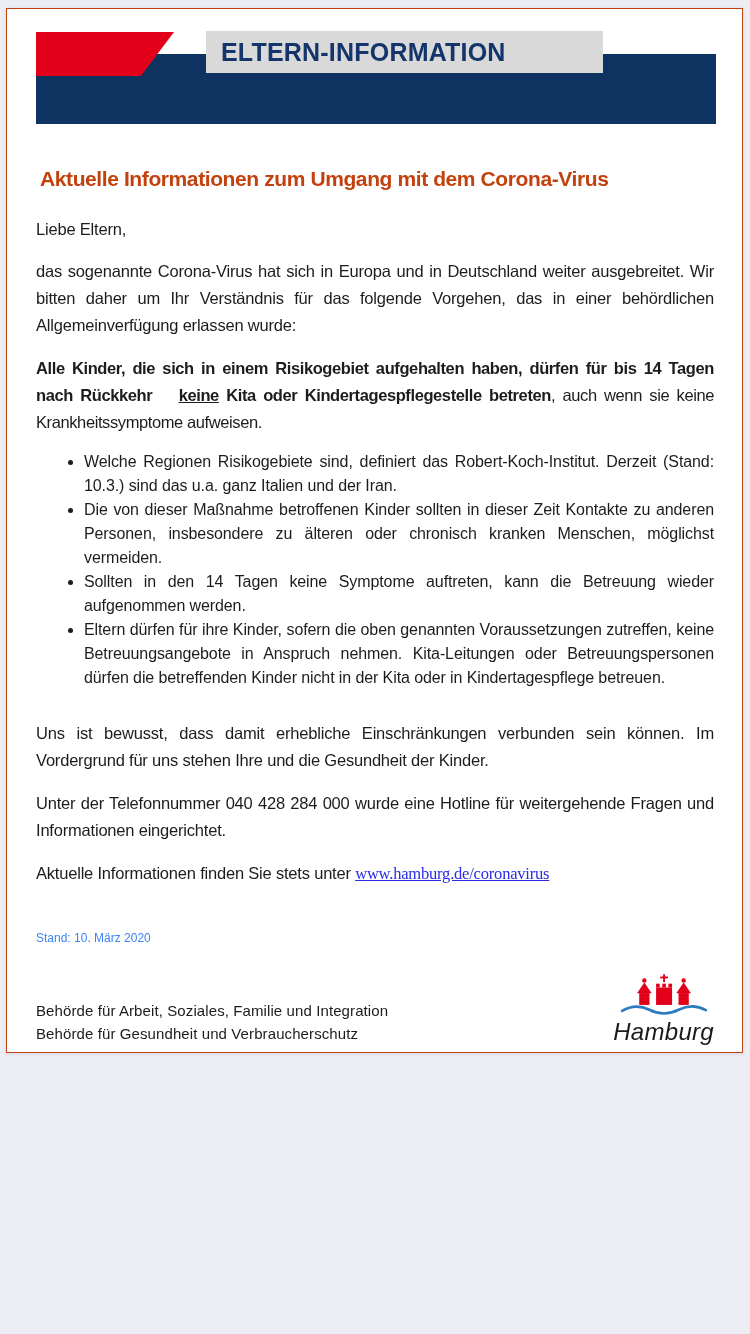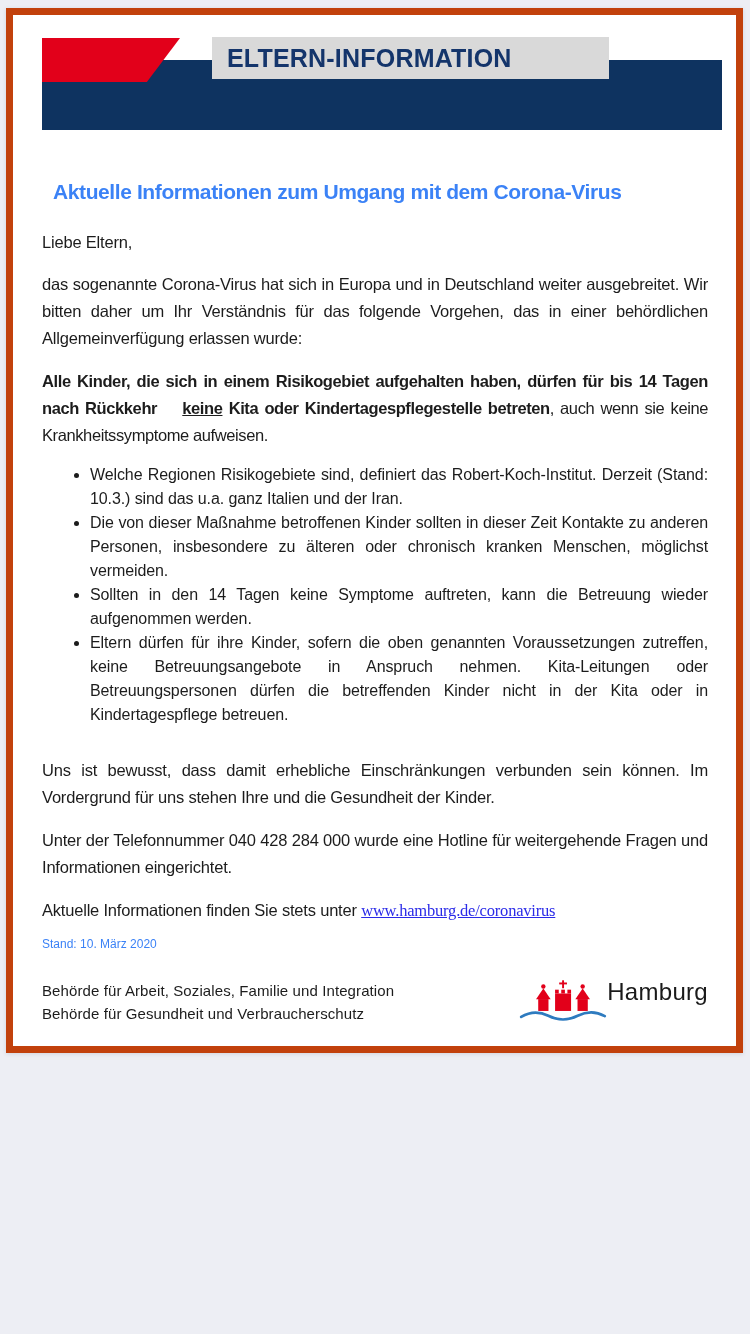--- a/index.html
+++ b/index.html
@@ -7,21 +7,21 @@
     width:750px; height:1334px;
     background:#edeef4;
     font-family:"Liberation Sans", sans-serif;
     position:relative;
     overflow:hidden;
   }
   .page {
     position:absolute; left:6px; top:8px;
     width:737px; height:1045px;
     background:#ffffff;
-    border:7px solid #c2410c;
+    border:1px solid #c2410c;
     box-shadow:0 1px 4px rgba(60,64,90,.14);
     box-sizing:border-box;
   }
   
   .band {
     position:absolute; left:29px; top:45px;
     width:680px; height:70px;
     background:#0e3360;
   }
   .red-flag {
@@ -43,24 +43,24 @@
     letter-spacing:0.2px;
     white-space:nowrap;
   }
   
   .content {
     position:absolute; left:0; top:0; right:0;
     padding:153px 28px 0 29px;
     box-sizing:border-box;
   }
   h1 {
-    margin:11px;
+    margin:4px;
     font-size:21px; line-height:26px;
     letter-spacing:-0.4px;
-    color:#3b82f6; font-weight:bold;
+    color:#c2410c; font-weight:bold;
   }
   p {
     margin:0;
     font-size:16.5px; line-height:27px;
     letter-spacing:-0.2px;
     color:#1c1c1c;
     text-align:justify;
   }
   .salutation { margin-top:24px; text-align:left; }
   .p-intro { margin-top:15px; }
@@ -91,22 +91,23 @@
   }
   .footer-row {
     margin-top:28px;
     display:flex; justify-content:space-between; align-items:flex-end;
   }
   .authorities {
     font-size:15px; line-height:23px;
     letter-spacing:0.1px; color:#1c1c1c; text-align:left;
   }
   .logo {
-    display:flex; flex-direction:row; 
+    display:flex; flex-direction:column; align-items:center;
     margin-right:0;
+    font-style:italic;
   }
   .logo svg { width:88px; height:46px; display:block; }
   .logo-text {
     font-size:24px; color:#1a1a1a;
     letter-spacing:0.3px; margin-top:0px; line-height:26px;
   }
 </style>
 </head>
 <body>
 

